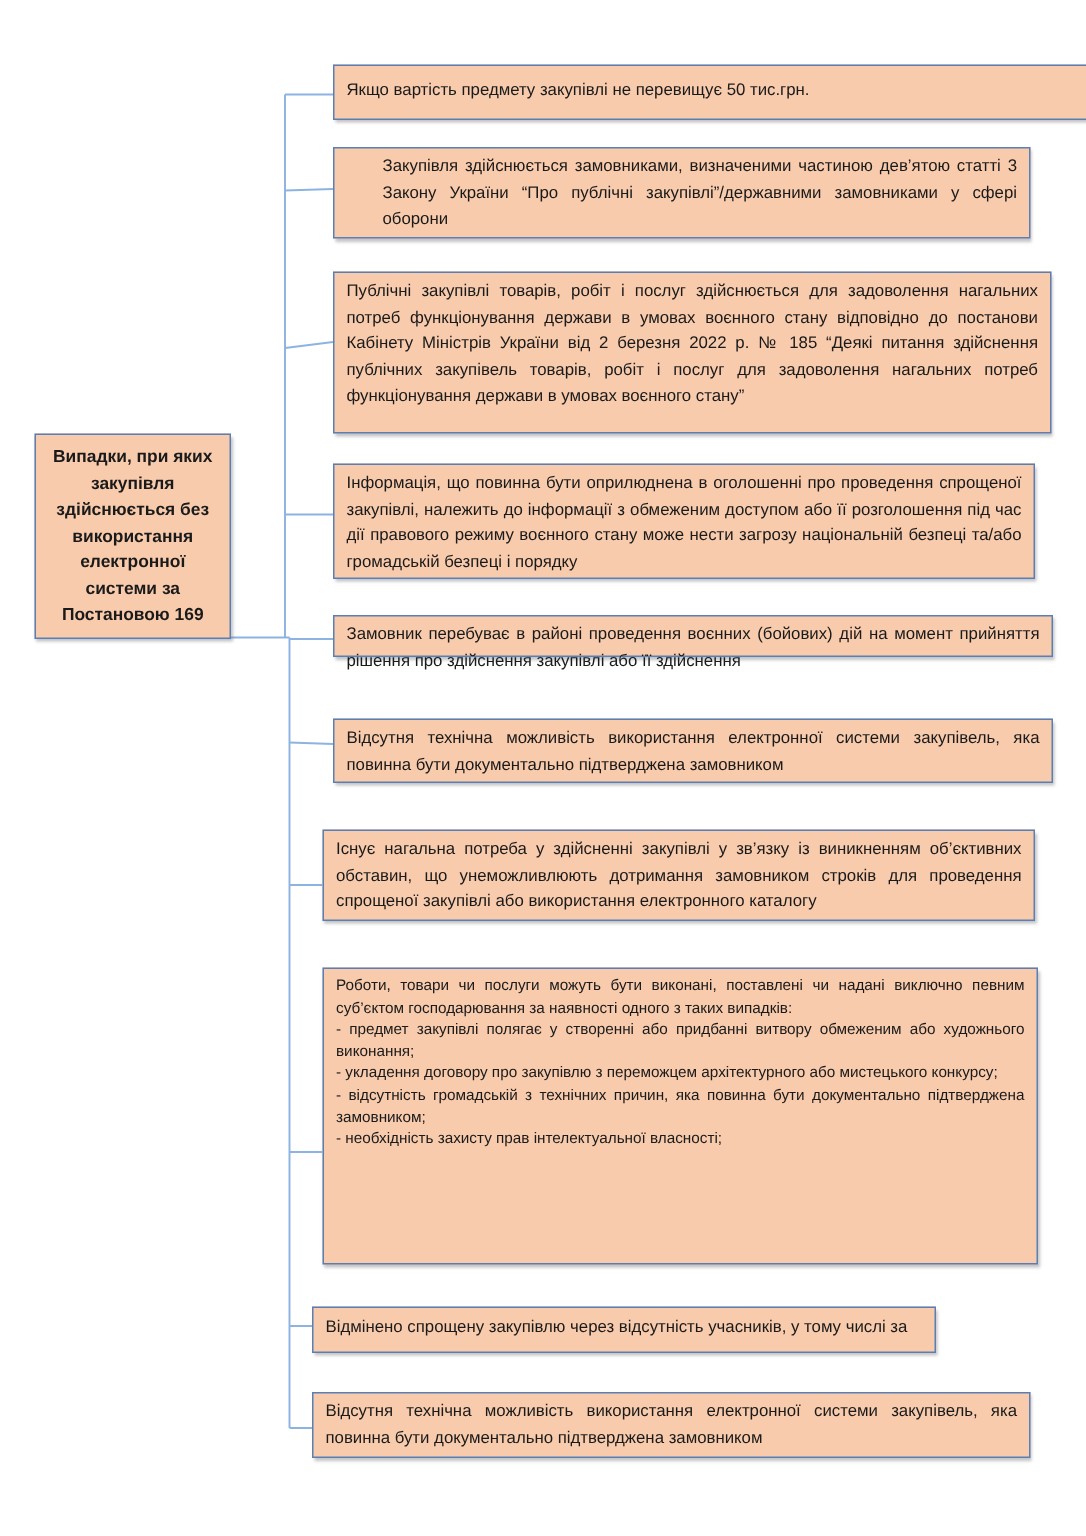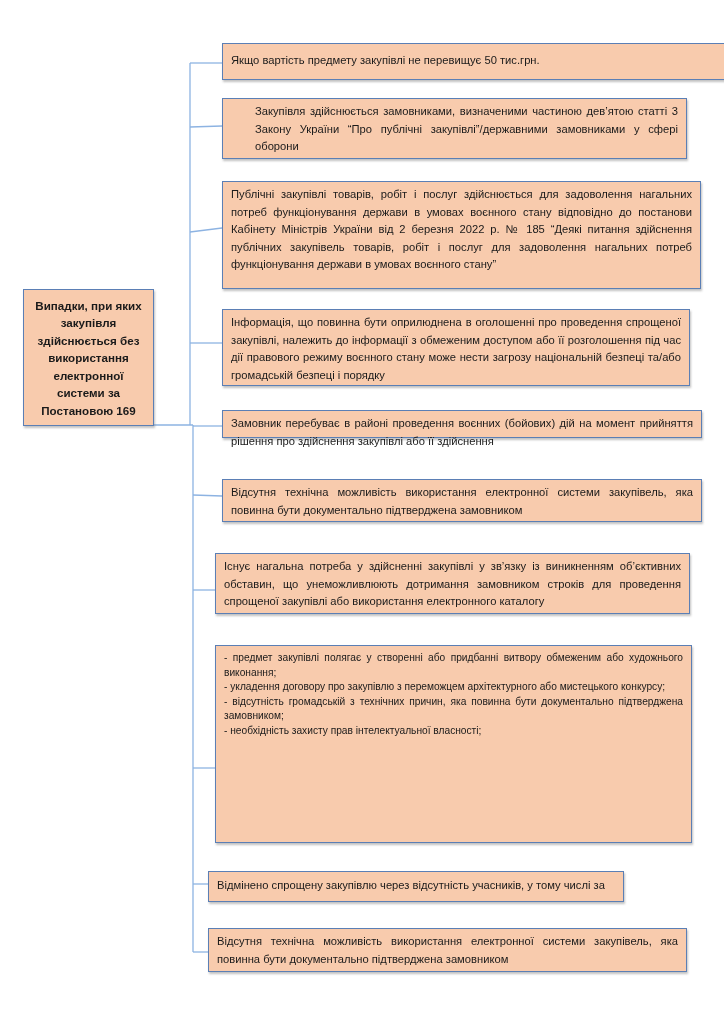--- a/index.html
+++ b/index.html
@@ -18,21 +18,21 @@
     }
     .box .line { display: block; }
     .box.small { font-size: 10.2px; line-height: 14.6px; padding: 5px 8px; }
     .root {
       position: absolute; left: 23px; top: 289px; width: 131px; height: 137px;
       background: #f8cbad; border: 1.5px solid #5b7fb5;
       box-shadow: 1px 2px 2px rgba(120,120,120,0.45);
       box-sizing: border-box;
       font-weight: bold; font-size: 11.6px; line-height: 17.5px;
       text-align: center; padding: 6px 4px;
-      display: flex; align-items: flex-end; justify-content: center;
+      display: flex; align-items: flex-start; justify-content: center;
     }
     svg.connectors { position: absolute; left: 0; top: 0; }
     svg.connectors line { stroke: #8db3e2; stroke-width: 1.3; }
   </style>
 </head>
 <body>
 
 <svg class="connectors" width="724" height="1024">
 
   <line x1="154" y1="425" x2="193" y2="425"></line>
@@ -79,20 +79,21 @@
 
 <div class="box" style="left:222px; top:479px; width:480px; height:43px;">
   <span>Відсутня технічна можливість використання електронної системи закупівель, яка повинна бути документально підтверджена замовником</span>
 </div>
 
 <div class="box" style="left:215px; top:553px; width:475px; height:61px;">
   <span>Існує нагальна потреба у здійсненні закупівлі у зв’язку із виникненням об’єктивних обставин, що унеможливлюють дотримання замовником строків для проведення спрощеної закупівлі або використання електронного каталогу</span>
 </div>
 
 <div class="box small" style="left:215px; top:645px; width:477px; height:198px;">
+  <span class="line">Роботи, товари чи послуги можуть бути виконані, поставлені чи надані виключно певним суб’єктом господарювання за наявності одного з таких випадків:</span>
   <span class="line">- предмет закупівлі полягає у створенні або придбанні витвору обмеженим або художнього виконання;</span>
   <span class="line">- укладення договору про закупівлю з переможцем архітектурного або мистецького конкурсу;</span>
   <span class="line">- відсутність громадській з технічних причин, яка повинна бути документально підтверджена замовником;</span>
   <span class="line">- необхідність захисту прав інтелектуальної власності;</span>
 </div>
 
 <div class="box" style="left:208px; top:871px; width:416px; height:31px; padding-top:5px;">
   <span>Відмінено спрощену закупівлю через відсутність учасників, у тому числі за</span>
 </div>
 

